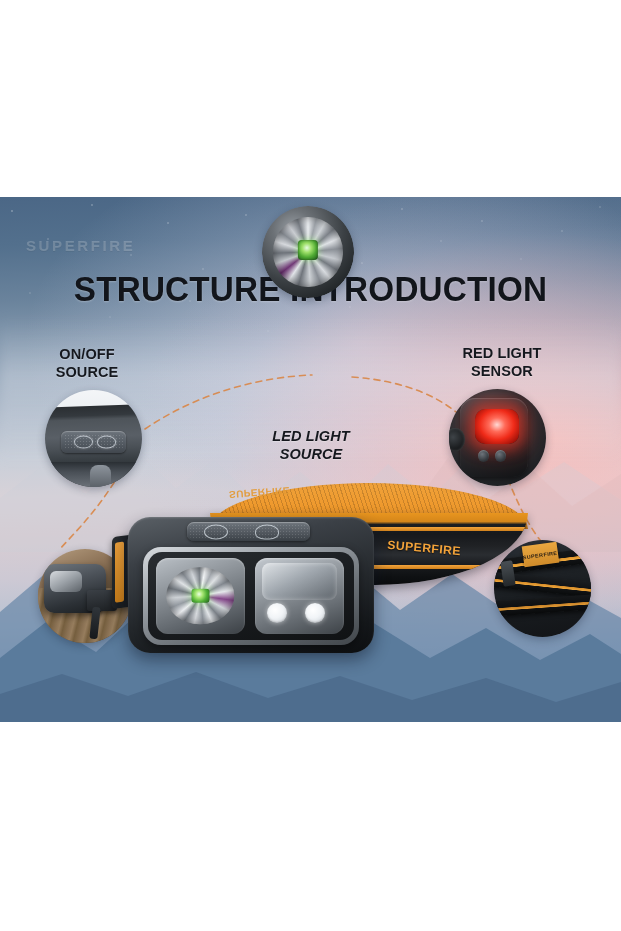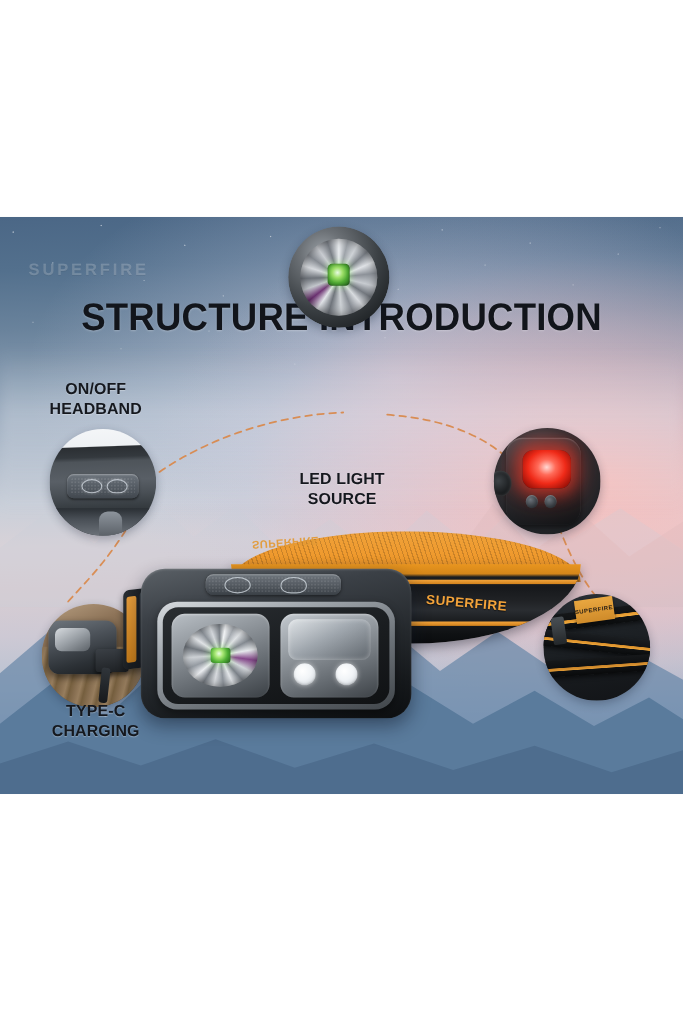--- a/index.html
+++ b/index.html
@@ -98,21 +98,21 @@
     white-space:nowrap;
   }
 
   
   .label{
     position:absolute;font-size:14.5px;line-height:1.22;font-weight:700;
     color:#15181e;letter-spacing:.1px;text-align:center;white-space:pre-line;
     text-shadow:0 1px 1px rgba(255,255,255,.30);
   }
   .lbl-onoff{left:28px;top:149px;width:118px;}
-  .lbl-led{left:242px;top:231px;width:138px;}
+  .lbl-led{left:242px;top:231px;width:138px;font-style:italic;}
   .lbl-red{left:432px;top:148px;width:140px;}
   .lbl-typec{left:14px;top:442px;width:146px;}
   .lbl-band{left:452px;top:450px;width:148px;}
 
   
   .arcs{position:absolute;inset:0;pointer-events:none;}
 
   
   .inset{
     position:absolute;border-radius:50%;overflow:hidden;
@@ -533,23 +533,23 @@
               <div class="sec-lens"></div>
               <div class="sec-dot s1"></div>
               <div class="sec-dot s2"></div>
             </div>
           </div>
         </div>
       </div>
     </div>
 
     <div class="label lbl-onoff">ON/OFF
-HEADBAND</div>
+SOURCE</div>
     <div class="label lbl-led">LED LIGHT
 SOURCE</div>
-    <div class="label lbl-typec">TYPE-C
-CHARGING</div>
+    <div class="label lbl-red">RED LIGHT
+SENSOR</div>
 
   </div>
 
   <div class="pad-top"></div>
   <div class="pad-bot"></div>
 </div>
 
 </body></html>

